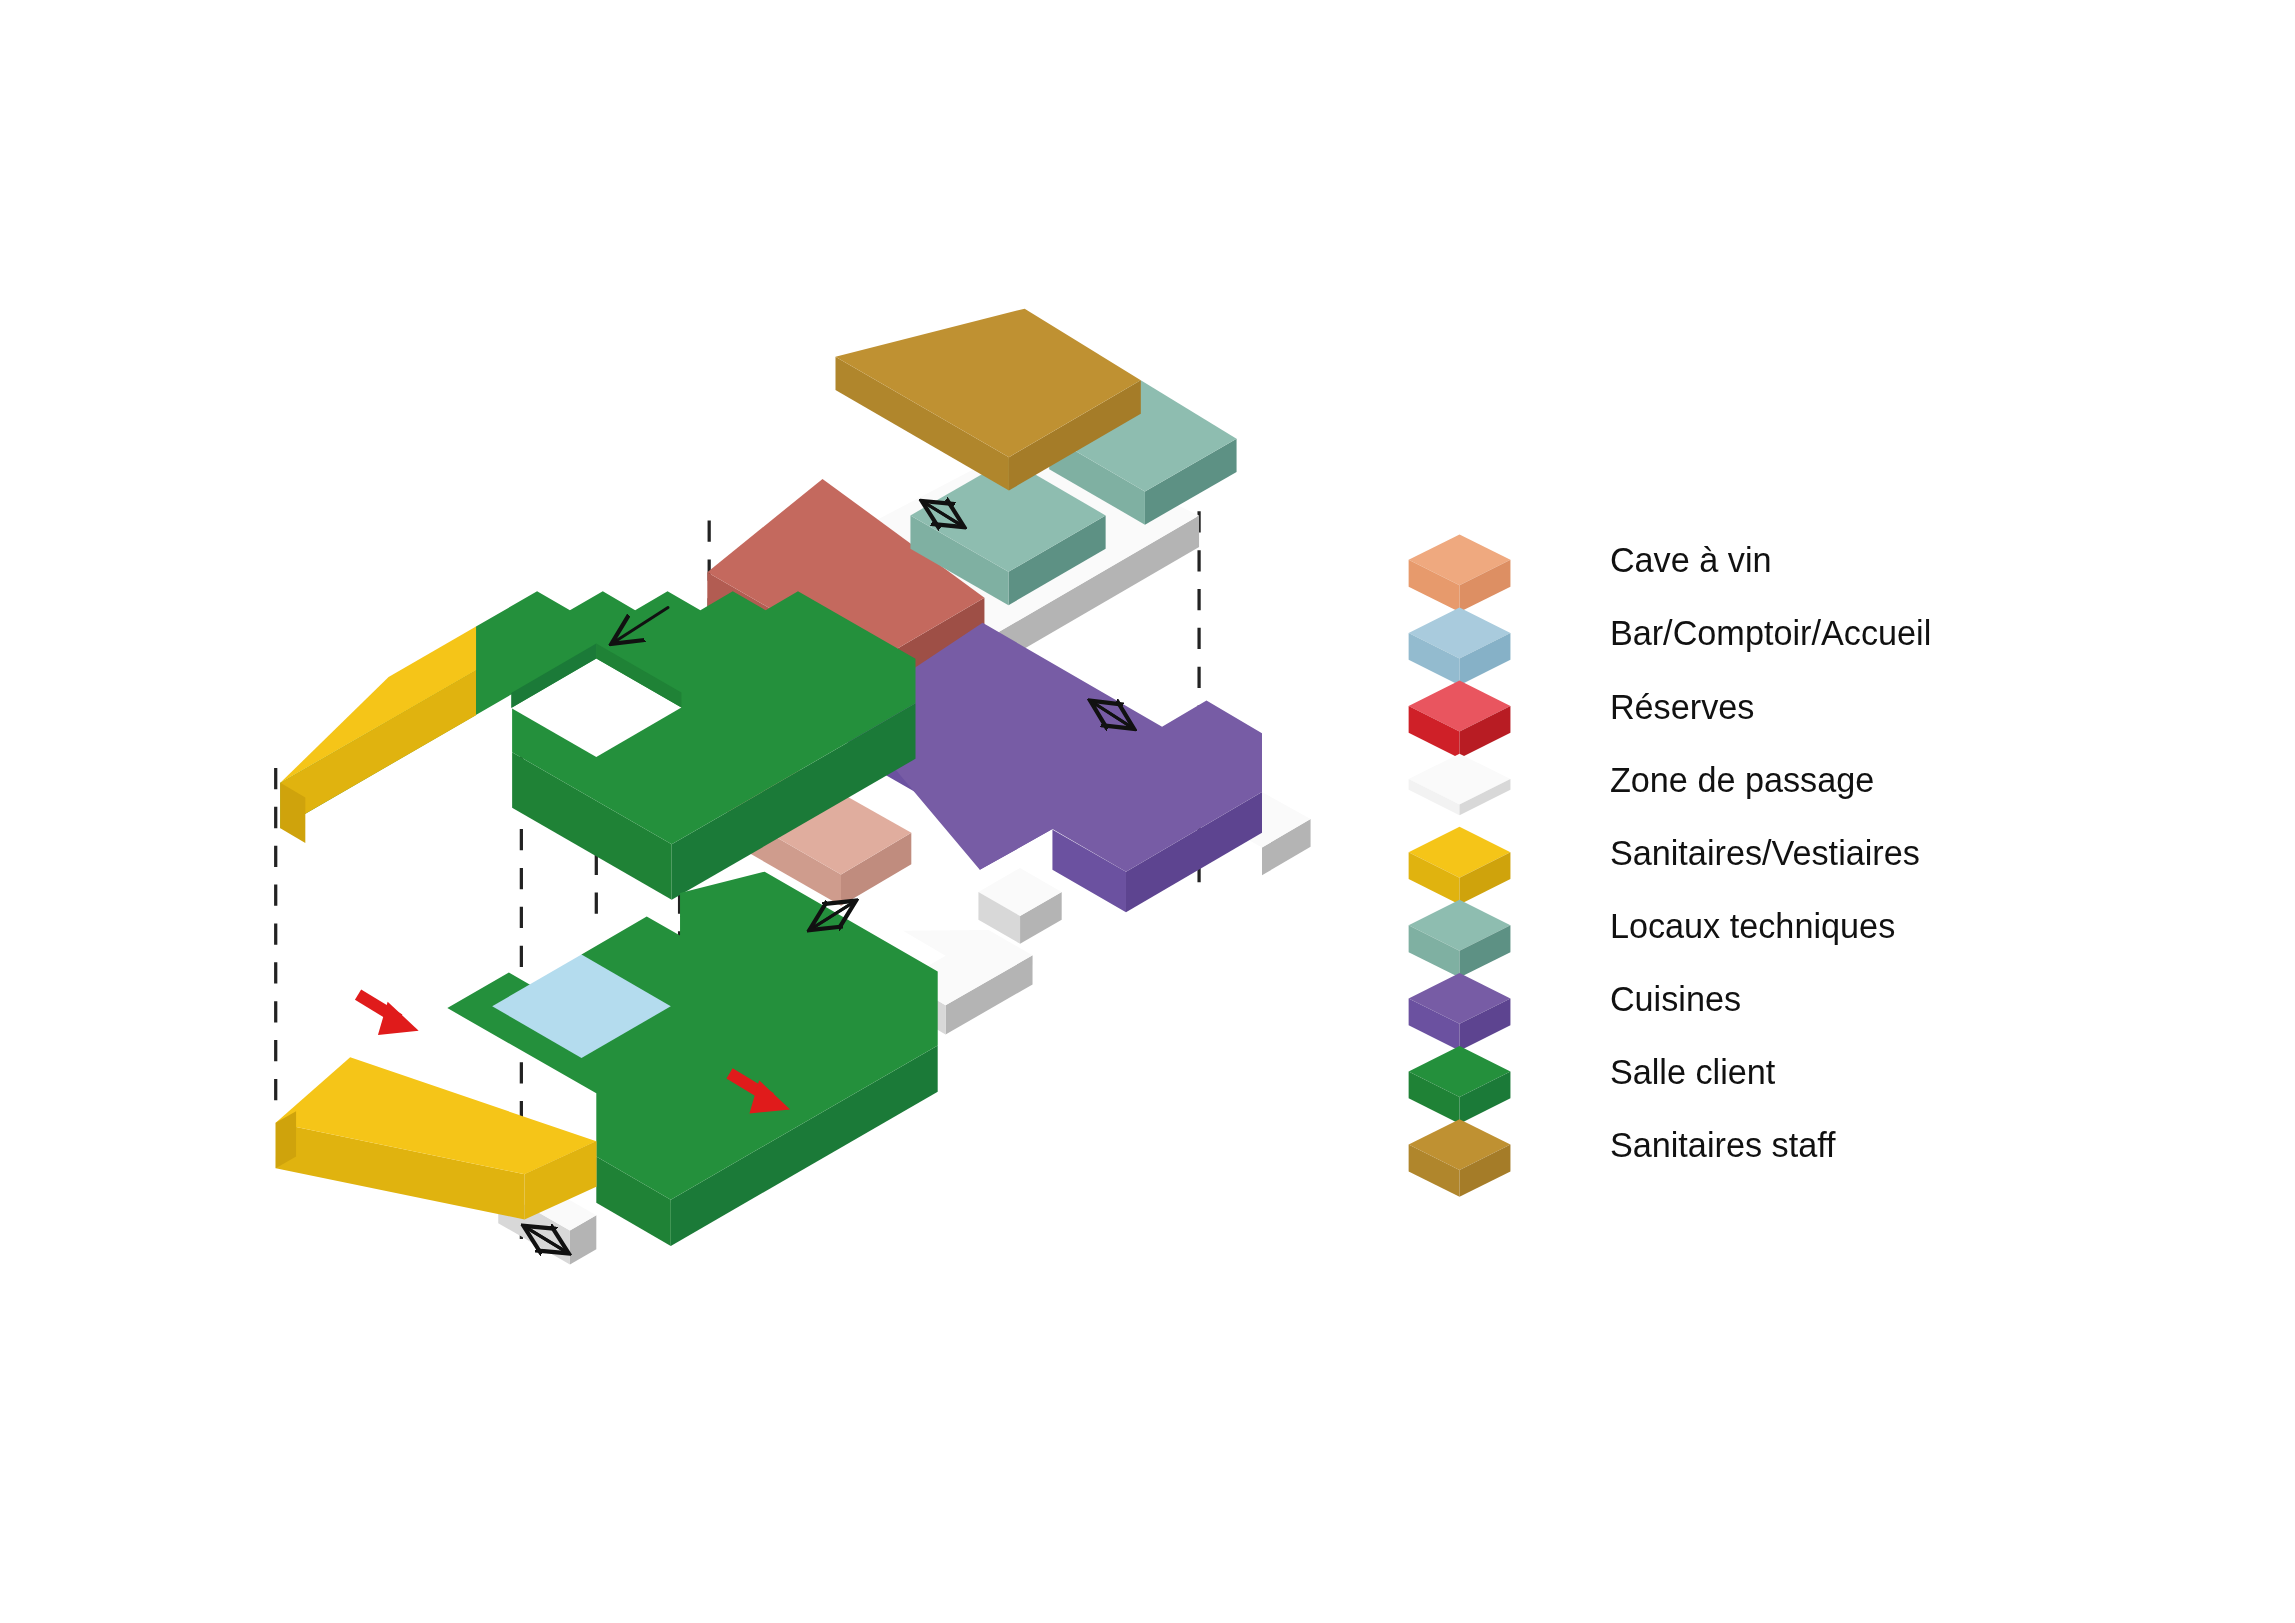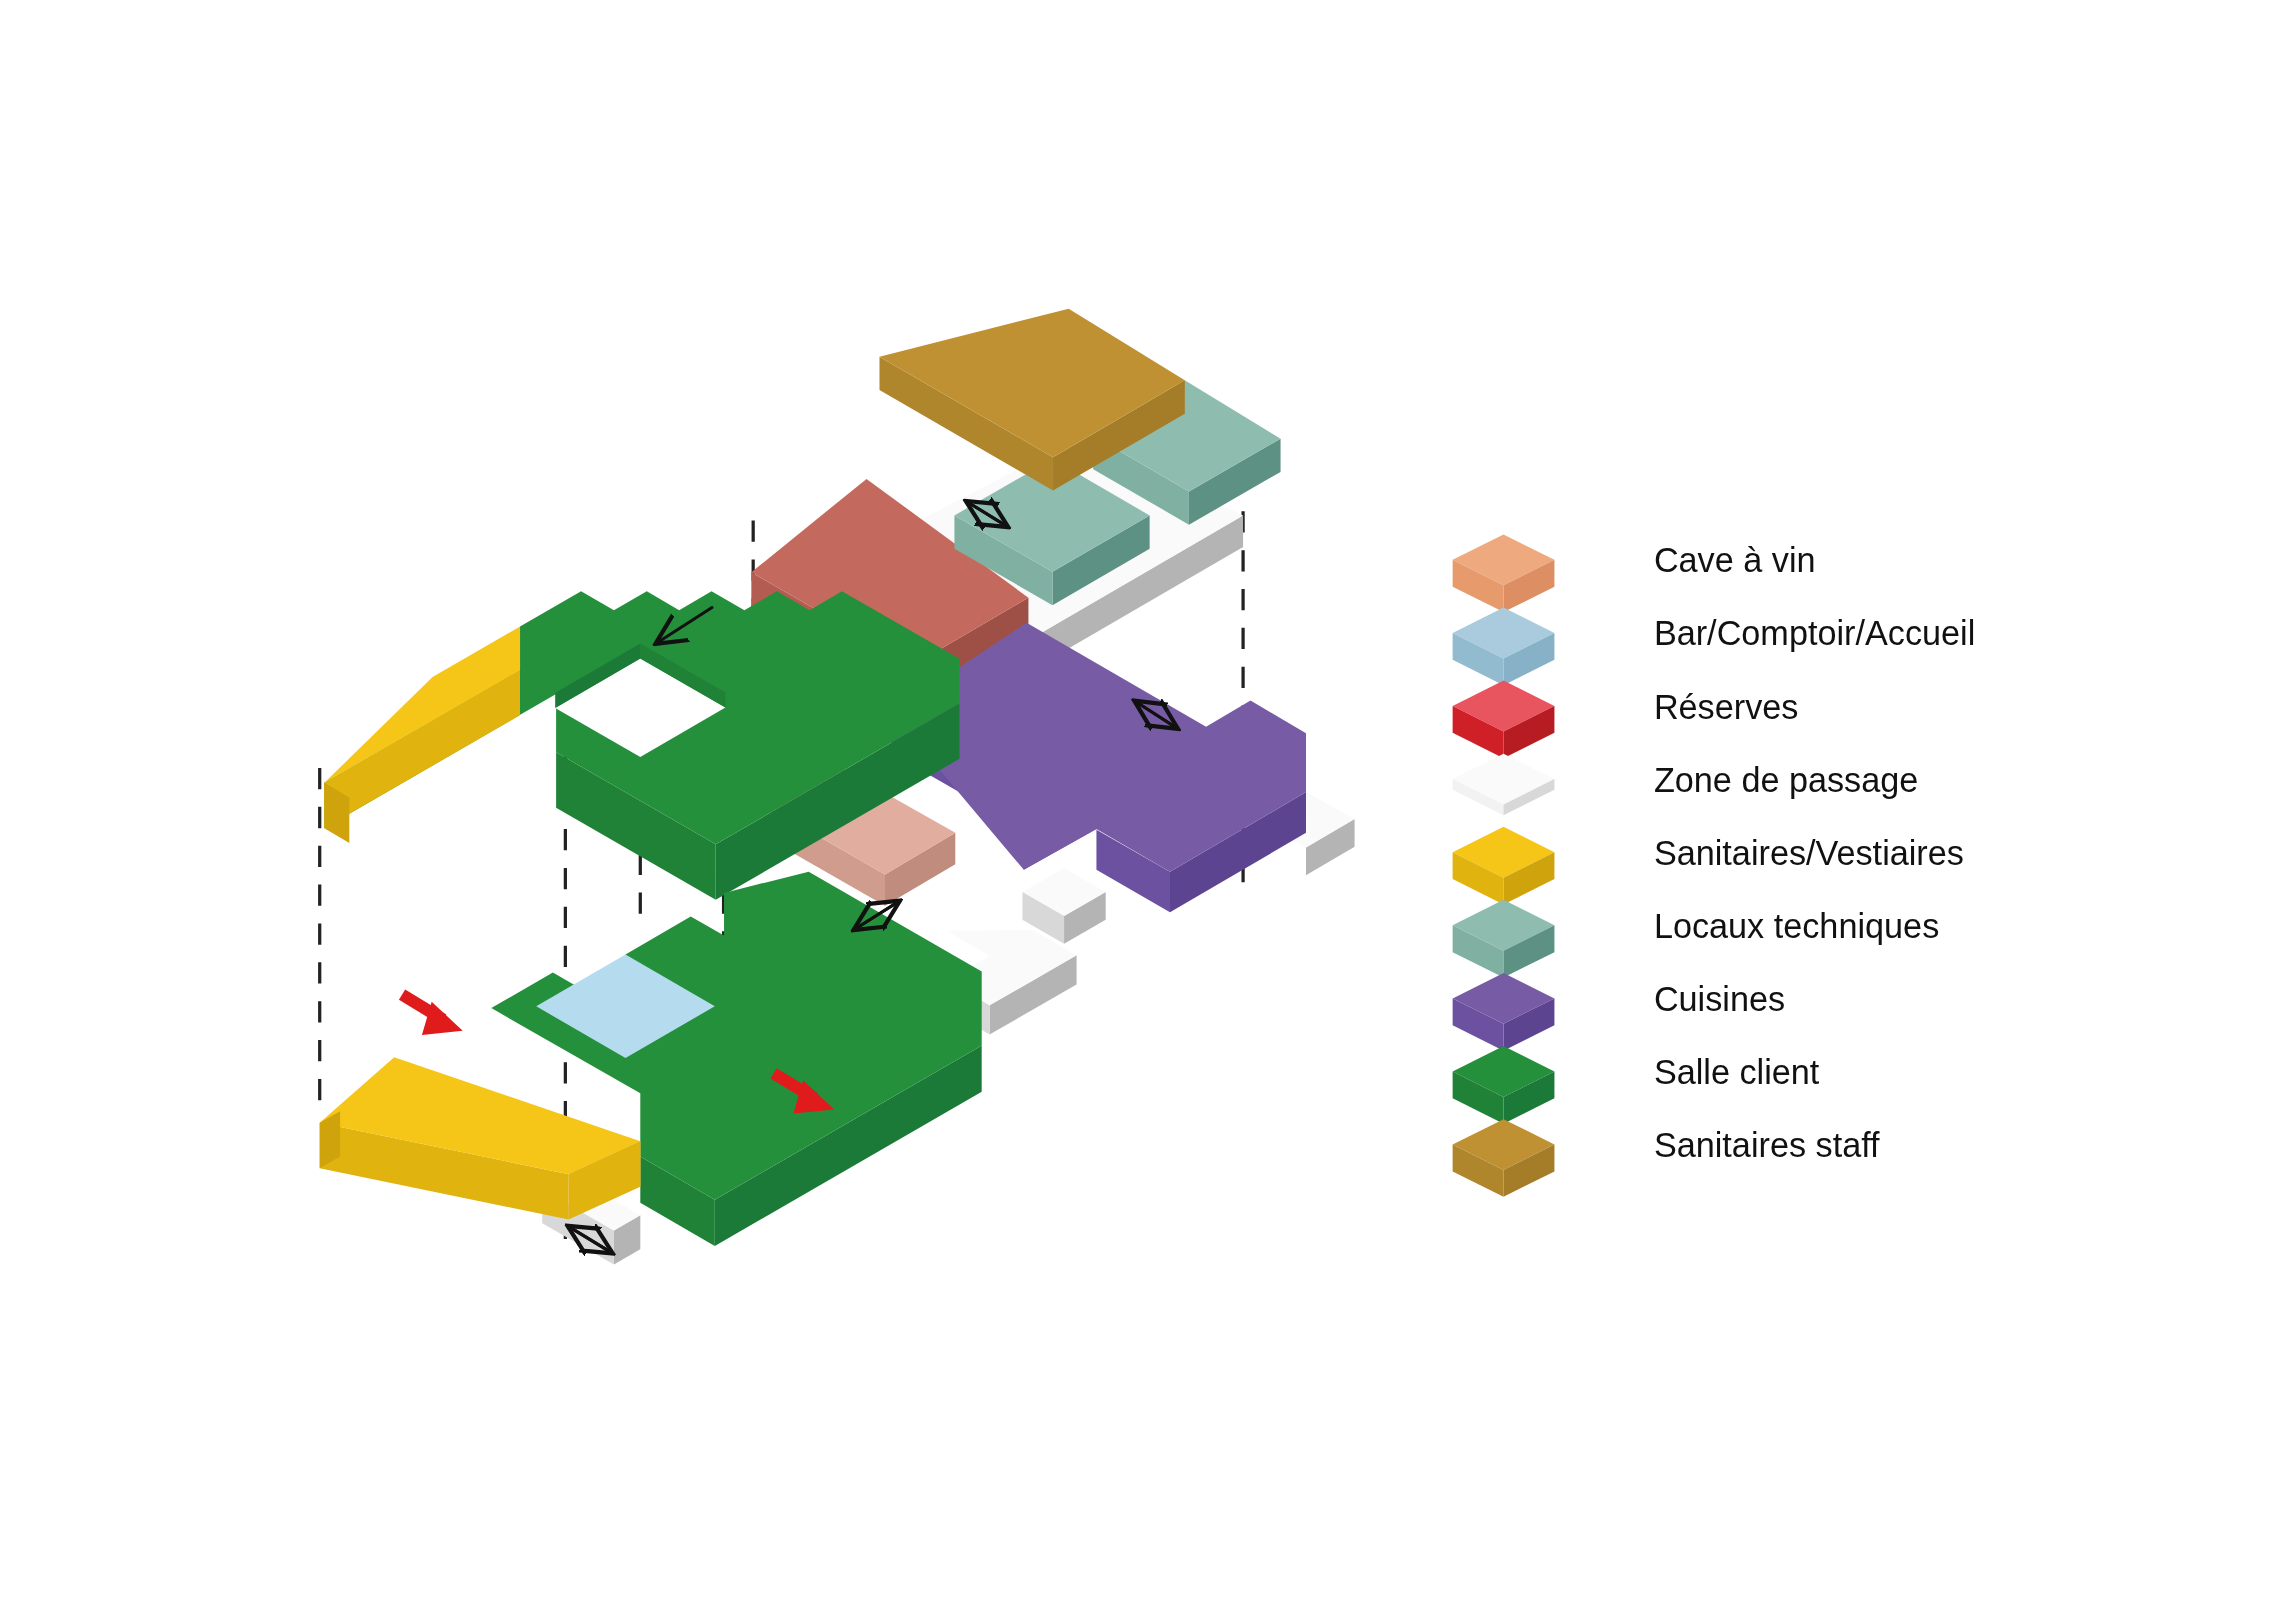--- a/index.html
+++ b/index.html
@@ -1,18 +1,18 @@
 <!DOCTYPE html>
 <html style="font-size:7.4px"><head>
 <meta charset="utf-8">
 <style>
   html,body{margin:0;padding:0;background:#ffffff;}
   body{width:2295px;height:1623px;position:relative;overflow:hidden;
        font-family:"Liberation Sans", sans-serif;}
-  #stage{position:absolute;inset:0;padding-left:44px;}
+  #stage{position:absolute;inset:0;}
   svg{display:block;}
 </style>
 </head>
 <body>
 
 <div id="stage">
 
 <svg id="scene" width="2295" height="1623" viewBox="0 0 4961 3508">
 
   <g stroke="#222222" stroke-width="7" stroke-dasharray="46 38" fill="none">

